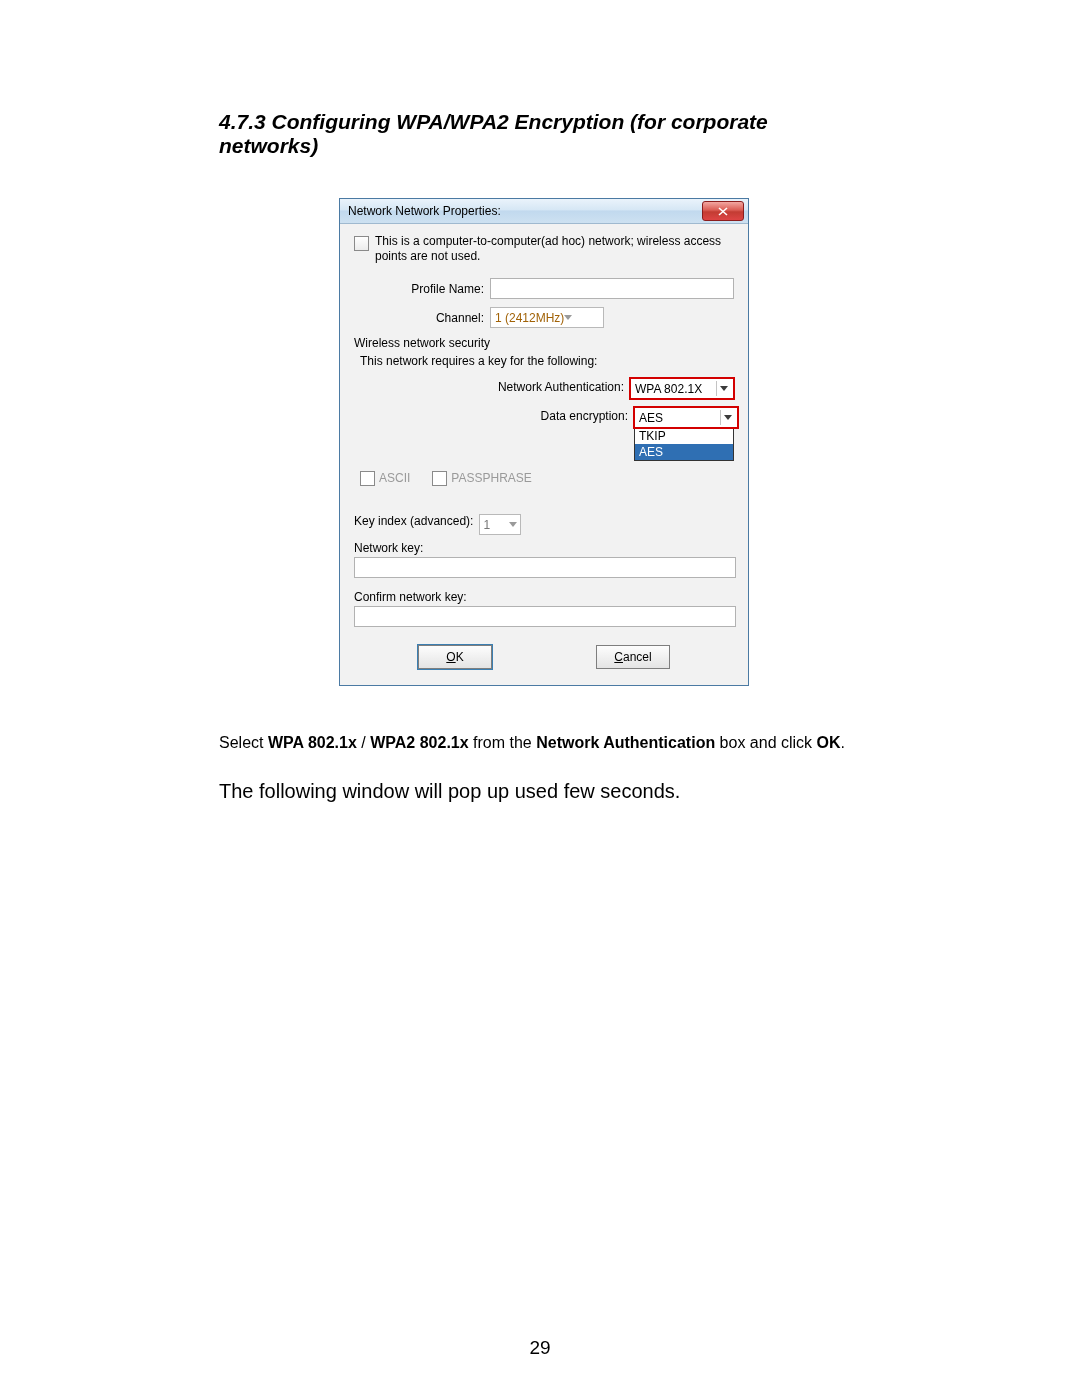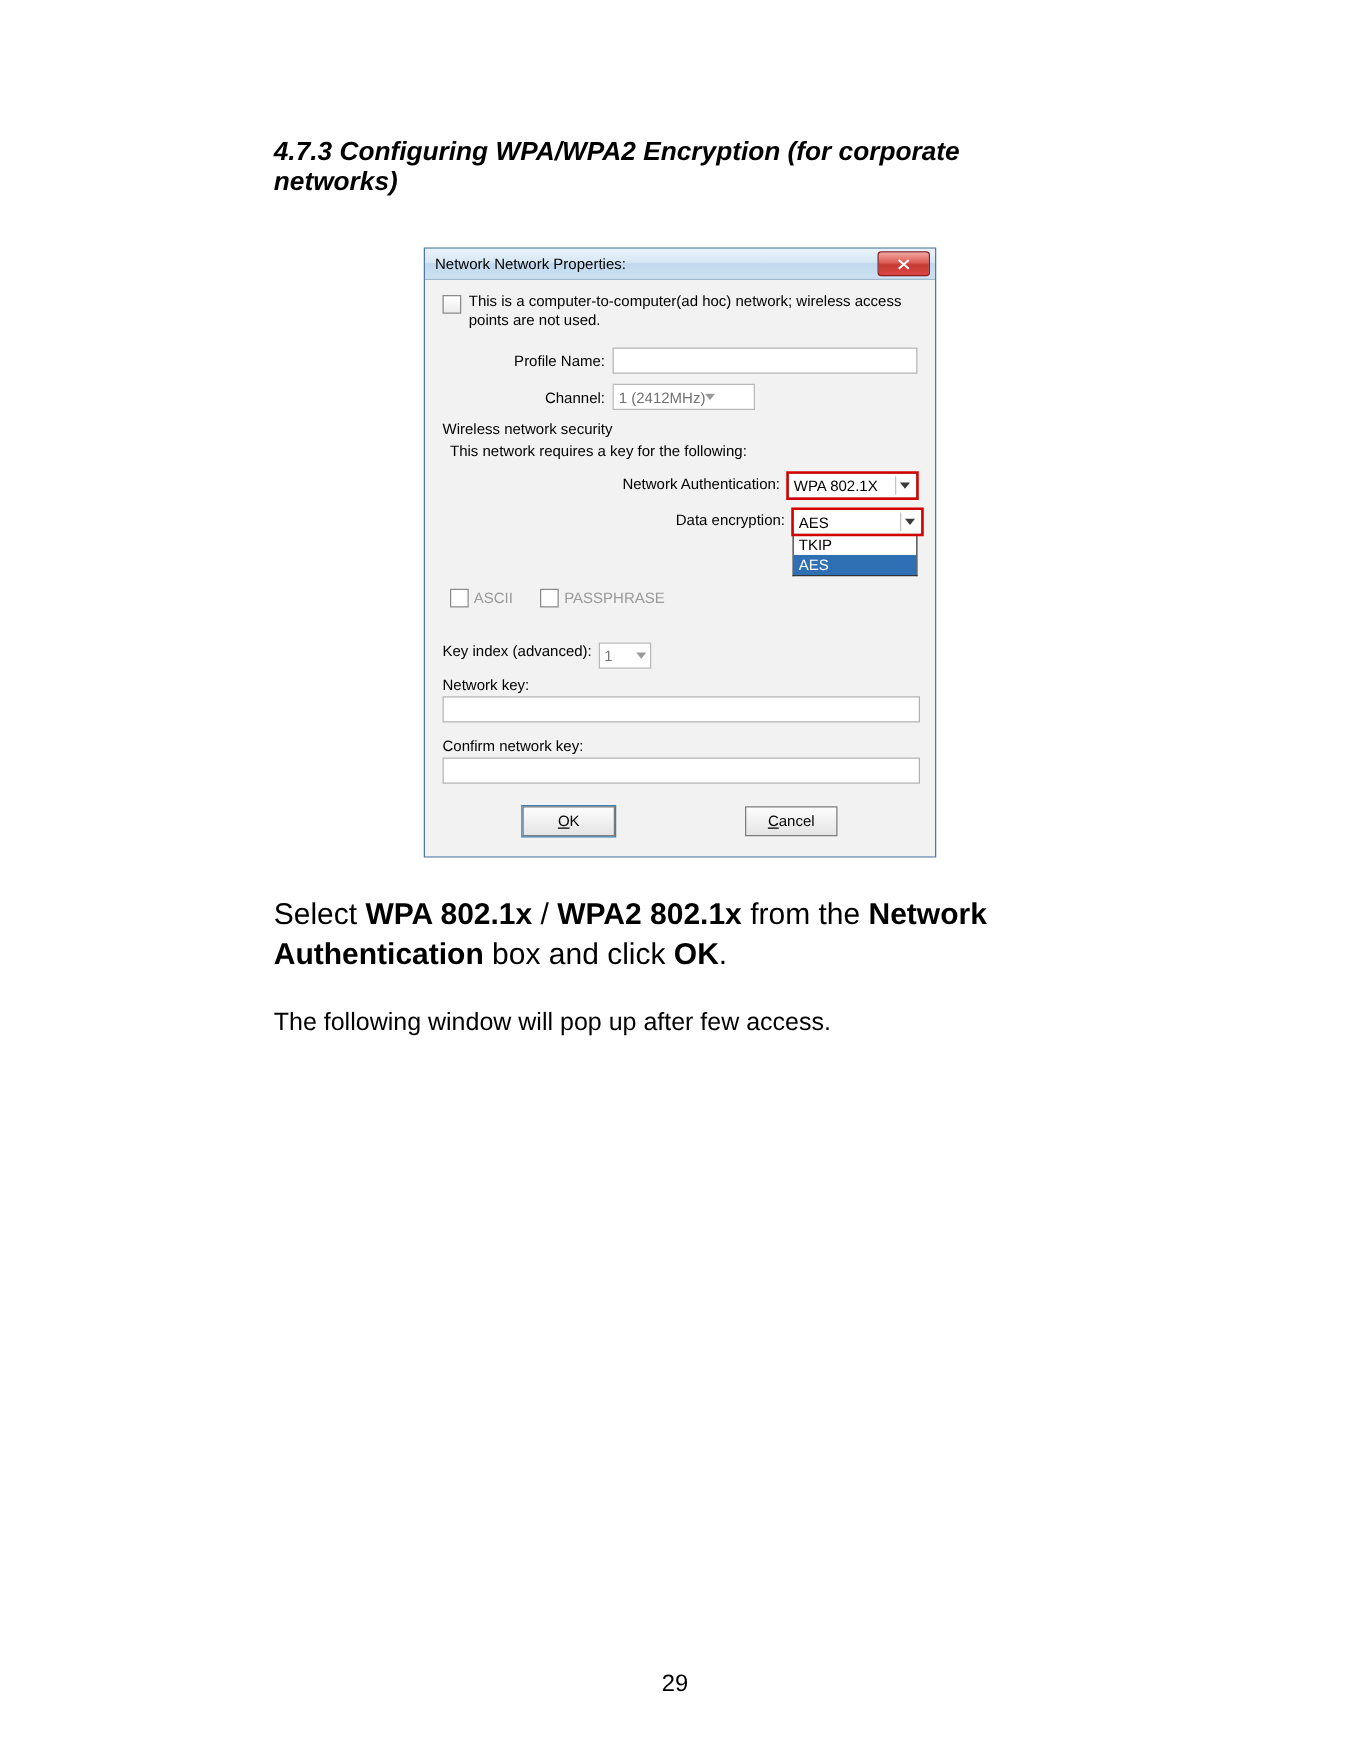--- a/index.html
+++ b/index.html
@@ -12,21 +12,21 @@
   .titlebar .title{font-size:12px;color:#000}
   .closebtn{width:40px;height:18px;border:1px solid #8a1d1d;border-radius:3px;display:flex;align-items:center;justify-content:center;
     background:linear-gradient(to bottom,#f2a7a1 0%,#db5c54 45%,#c33c33 55%,#d44 100%)}
   .closebtn svg{display:block}
   .body{padding:10px 14px 16px 14px;background:#f2f2f2}
   .row{display:flex;align-items:center;margin-bottom:8px}
   .adhoc{display:flex;align-items:flex-start;gap:6px;margin-bottom:14px}
   .chk{width:13px;height:13px;border:1px solid #8a8a8a;background:linear-gradient(#fff,#ececec);margin-top:2px;flex:none}
   .lbl-right{width:130px;text-align:right;padding-right:6px}
   .txtin{height:19px;border:1px solid #b2b2b2;background:#fff;flex:1}
-  .channel-sel{width:104px;height:19px;border:1px solid #b9b9b9;background:#fff;display:flex;align-items:center;justify-content:flex-start;padding:0 4px;color:#737373}
+  .channel-sel{width:104px;height:19px;border:1px solid #b9b9b9;background:#fff;display:flex;align-items:center;justify-content:flex-start;padding:0 4px;color:#a16207}
   .tri{width:0;height:0;border-left:4px solid transparent;border-right:4px solid transparent;border-top:5px solid #9a9a9a}
   .tri.dark{border-top-color:#3b3b3b}
   .sec-title{margin-top:6px;margin-bottom:4px}
   .sec-sub{margin-bottom:10px;padding-left:6px}
   .auth-row,.enc-row{display:flex;align-items:flex-start;margin-bottom:8px}
   .auth-row .albl{flex:1;text-align:right;padding-right:6px;padding-top:2px}
   .enc-row .albl{flex:1;text-align:right;padding-right:6px;padding-top:2px}
   .dd{width:96px;height:19px;border:1px solid #7a7a7a;background:#fff;display:flex;align-items:center;justify-content:space-between;padding:0 2px 0 4px}
   .dd.red{outline:2px solid #d30000;outline-offset:-1px}
   .dd .ddbtn{width:14px;height:15px;border-left:1px solid #c4c4c4;display:flex;align-items:center;justify-content:center}
@@ -38,21 +38,21 @@
   .flag{display:flex;align-items:center;gap:4px;color:#9a9a9a}
   .flag .chk{background:#fff}
   .kidx-row{display:flex;align-items:flex-start;gap:6px;margin-top:28px}
   .kidx-sel{width:34px;height:19px;border:1px solid #b9b9b9;background:#fff;display:flex;align-items:center;justify-content:space-between;padding:0 3px;color:#777}
   .blocklbl{margin-top:6px}
   .wide-in{height:19px;border:1px solid #b2b2b2;background:#fff;width:100%;margin-top:2px}
   .btnrow{display:flex;justify-content:center;gap:104px;margin-top:18px}
   .btn{min-width:72px;height:22px;border:1px solid #7e7e7e;background:linear-gradient(#fdfdfd,#e4e4e4);display:flex;align-items:center;justify-content:center;font-size:12px}
   .btn.default{outline:1px solid #3c7fb1;outline-offset:0}
   .btn .ul{text-decoration:underline}
-  .para{font-size:24px;margin-top:30px;line-height:1.35}
+  .para{font-size:16px;margin-top:46px;line-height:1.35}
   .para2{font-size:20px;margin-top:26px}
   .pagenum{position:absolute;bottom:38px;left:0;width:100%;text-align:center;font-size:19px}
 </style>
 </head>
 <body>
 
 <div class="page">
   <h3 class="heading">4.7.3 Configuring WPA/WPA2 Encryption (for corporate networks)</h3>
 
   <div class="shot-wrap">
@@ -149,16 +149,16 @@
           </div>
         </div>
       </div>
     </div>
   </div>
 
   <p class="para">
     <span>Select </span><b>WPA 802.1x</b><span> / </span><b>WPA2 802.1x</b><span> from the </span><b>Network Authentication</b><span> box and click </span><b>OK</b><span>.</span>
   </p>
 
-  <p class="para2">The following window will pop up after few access.</p>
+  <p class="para2">The following window will pop up used few seconds.</p>
 
   <div class="pagenum">29</div>
 </div>
 
 </body></html>

